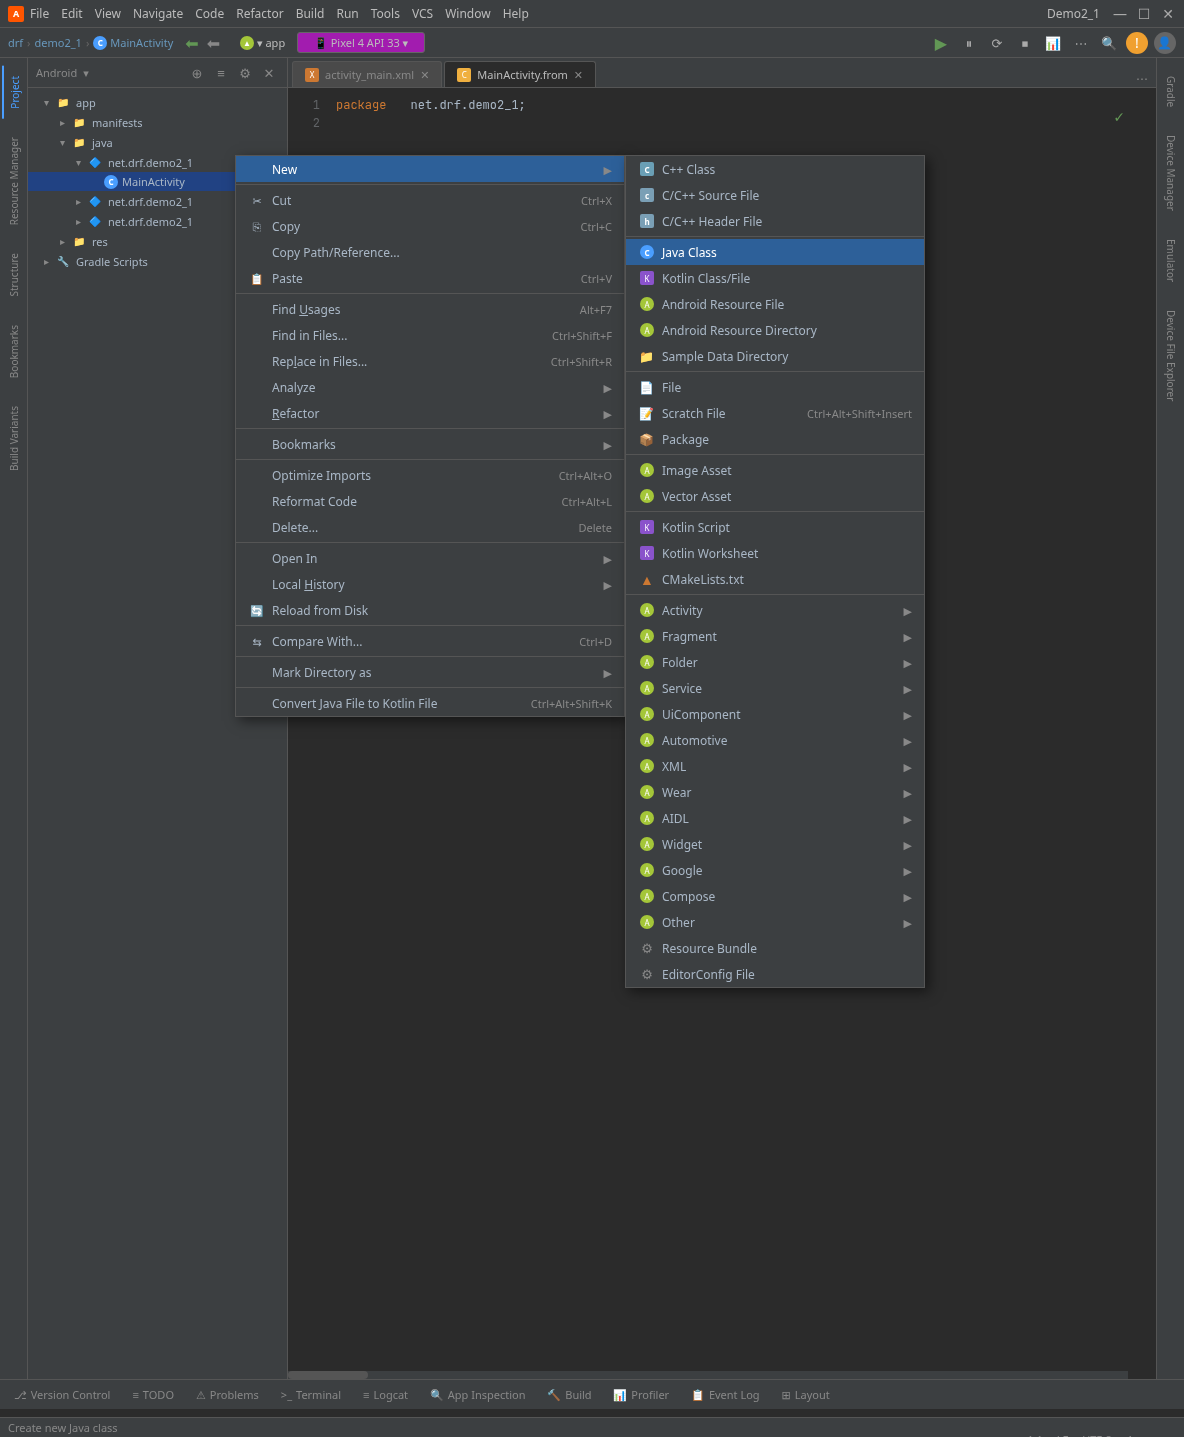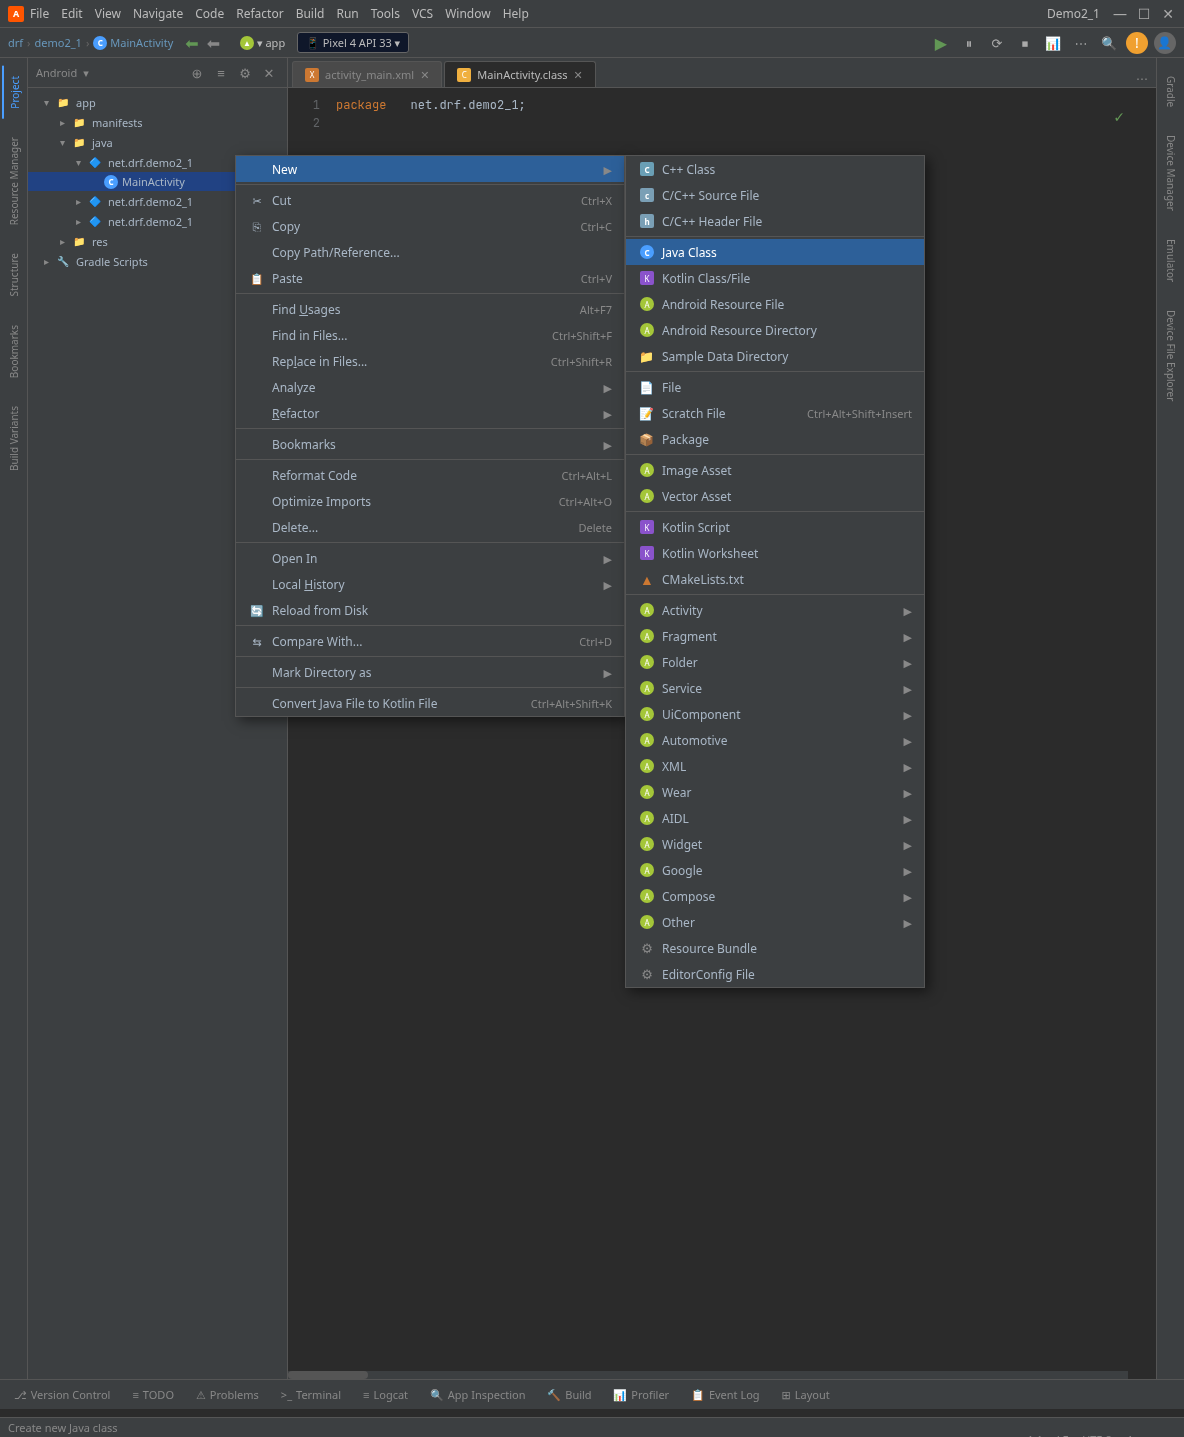--- a/index.html
+++ b/index.html
@@ -324,21 +324,21 @@
     <span class="breadcrumb-main">MainActivity</span>
   </div>
   <span style="margin-left:8px;color:#629755;font-size:16px;cursor:pointer;">⬅</span>
   <span style="margin-left:4px;color:#888;font-size:16px;cursor:pointer;">⬅</span>
 
   <div style="margin-left:16px;display:flex;align-items:center;gap:3px;">
     <div class="android-circle">▲</div>
     <span style="color:#bbb;font-size:11px;">▾ app</span>
   </div>
 
-  <div style="margin-left:8px;background:#0f172a;border:1px solid #666;border-radius:3px;padding:2px 8px;display:flex;align-items:center;gap:4px;cursor:pointer;">
+  <div style="margin-left:8px;background:#a21caf;border:1px solid #666;border-radius:3px;padding:2px 16px;display:flex;align-items:center;gap:4px;cursor:pointer;">
     <span style="color:#bbb;font-size:11px;">📱 Pixel 4 API 33 ▾</span>
   </div>
 
   <div class="run-controls">
     <div class="run-btn green" style="color:#629755;font-size:16px;">▶</div>
     <div class="run-btn">⏸</div>
     <div class="run-btn">⟳</div>
     <div class="run-btn">⏹</div>
     <div class="run-btn">📊</div>
     <div class="run-btn">⋯</div>
@@ -439,21 +439,21 @@
   <div class="editor-area">
 
     <div class="editor-tabs">
       <div class="editor-tab">
         <div class="editor-tab-icon xml">X</div>
         <span>activity_main.xml</span>
         <span class="editor-tab-close">✕</span>
       </div>
       <div class="editor-tab active">
         <div class="editor-tab-icon">C</div>
-        <span>MainActivity.class</span>
+        <span>MainActivity.from</span>
         <span class="editor-tab-close">✕</span>
       </div>
       <div class="tab-more">⋯</div>
     </div>
 
     <div class="editor-content">
       <div class="line-numbers">
         <div>1</div>
         <div>2</div>
       </div>
@@ -548,28 +548,28 @@
 
   <div class="menu-item">
     <div class="menu-item-icon"></div>
     <span class="menu-item-label">Bookmarks</span>
     <span class="menu-item-arrow">▶</span>
   </div>
   <div class="menu-separator"></div>
 
   <div class="menu-item">
     <div class="menu-item-icon"></div>
+    <span class="menu-item-label">Optimize Imports</span>
+    <span class="menu-item-shortcut">Ctrl+Alt+O</span>
+  </div>
+
+  <div class="menu-item">
+    <div class="menu-item-icon"></div>
     <span class="menu-item-label">Reformat Code</span>
     <span class="menu-item-shortcut">Ctrl+Alt+L</span>
-  </div>
-
-  <div class="menu-item">
-    <div class="menu-item-icon"></div>
-    <span class="menu-item-label">Optimize Imports</span>
-    <span class="menu-item-shortcut">Ctrl+Alt+O</span>
   </div>
 
   <div class="menu-item">
     <div class="menu-item-icon"></div>
     <span class="menu-item-label">Delete...</span>
     <span class="menu-item-shortcut">Delete</span>
   </div>
   <div class="menu-separator"></div>
 
   <div class="menu-item">

